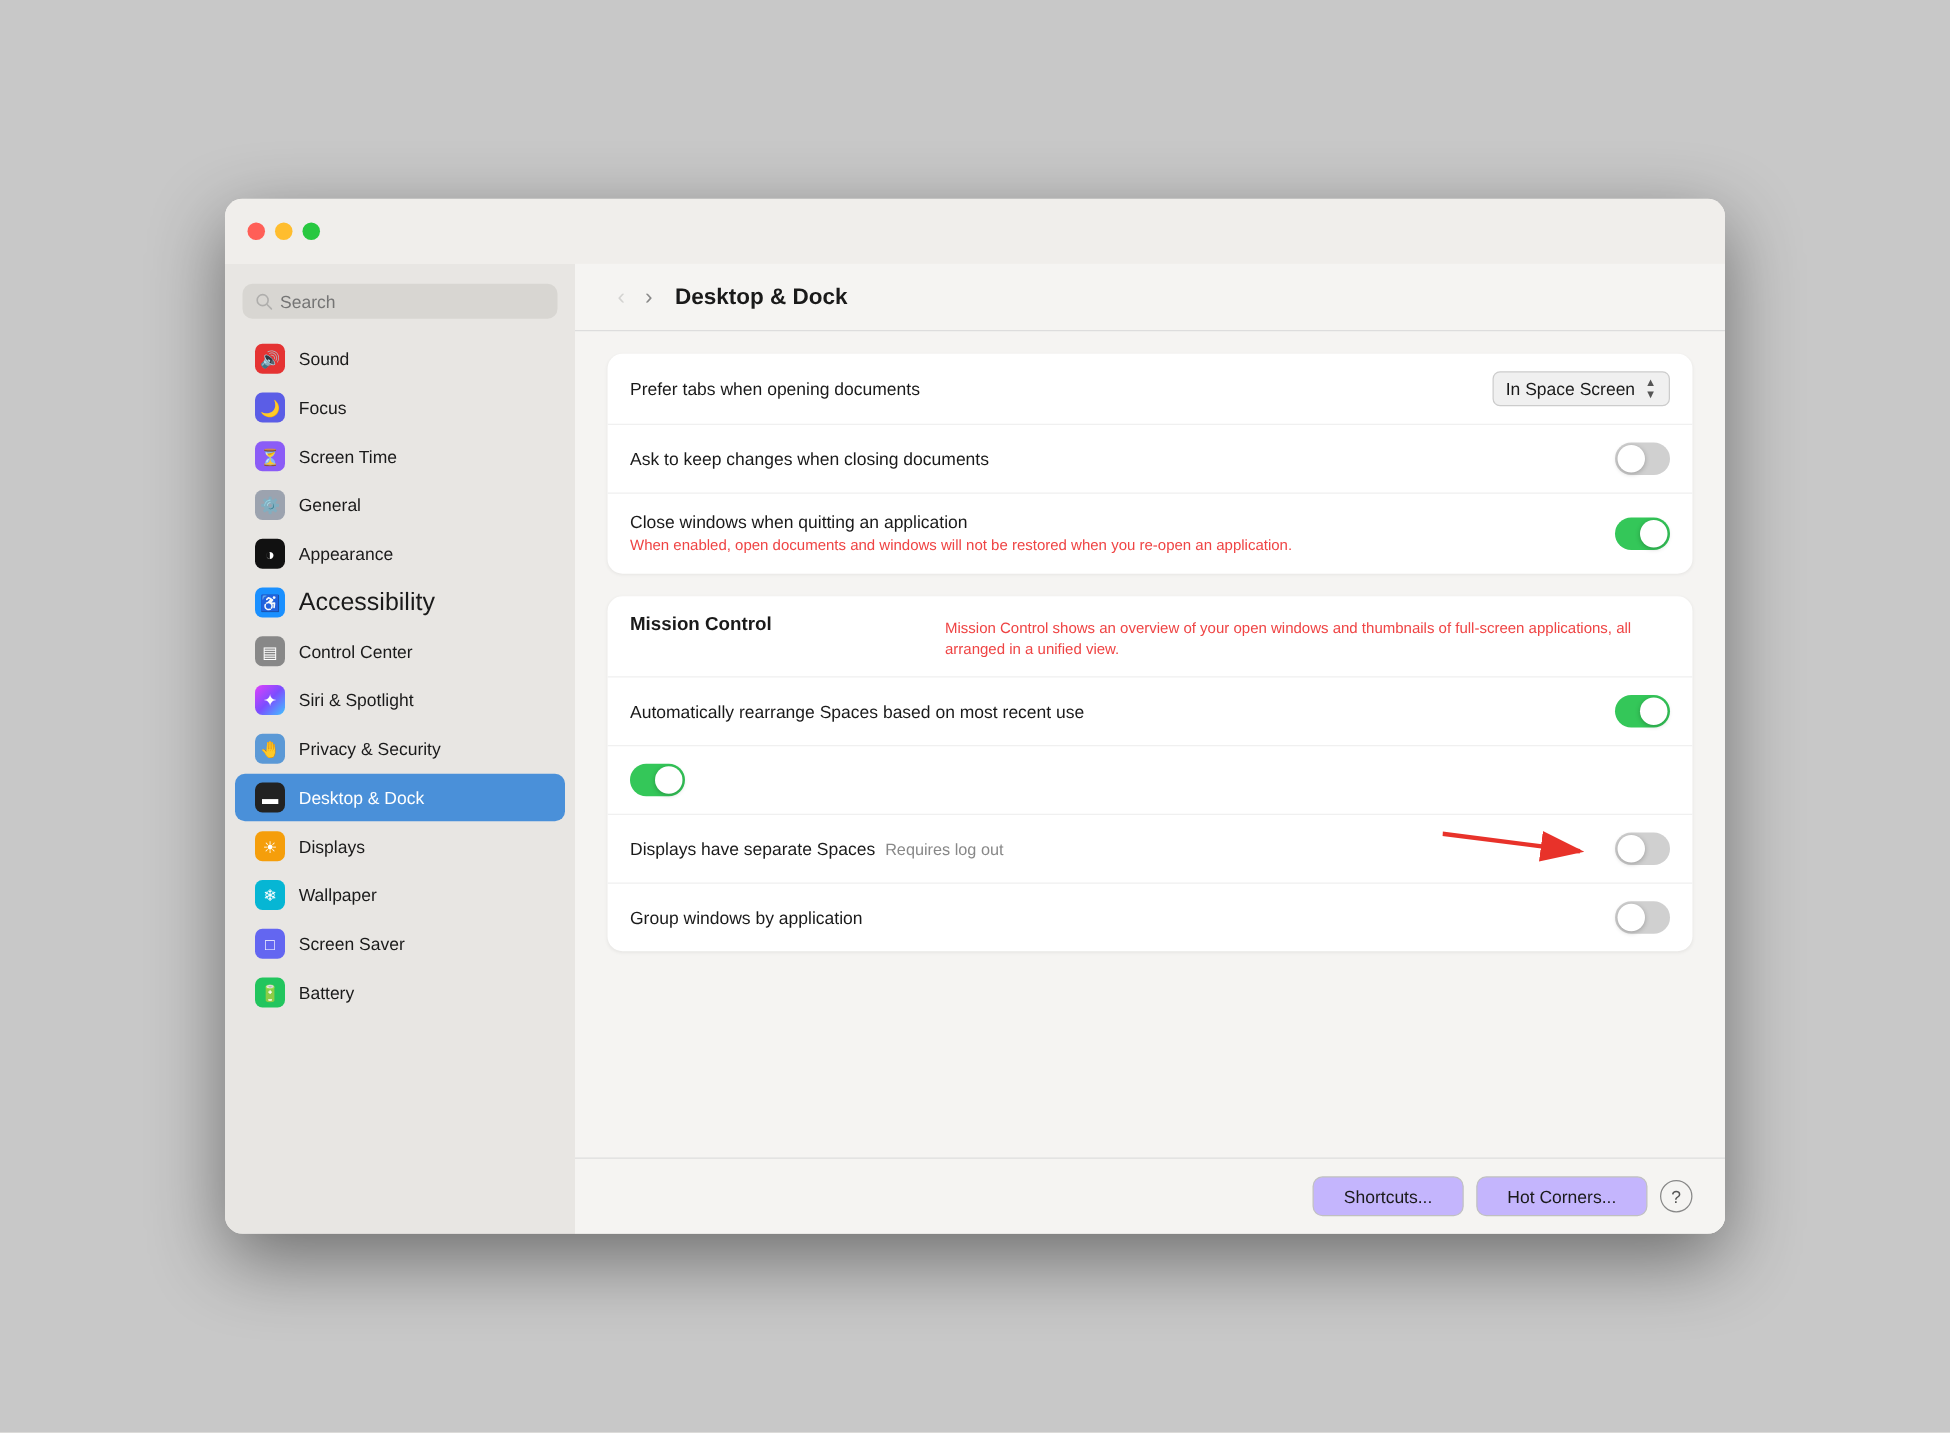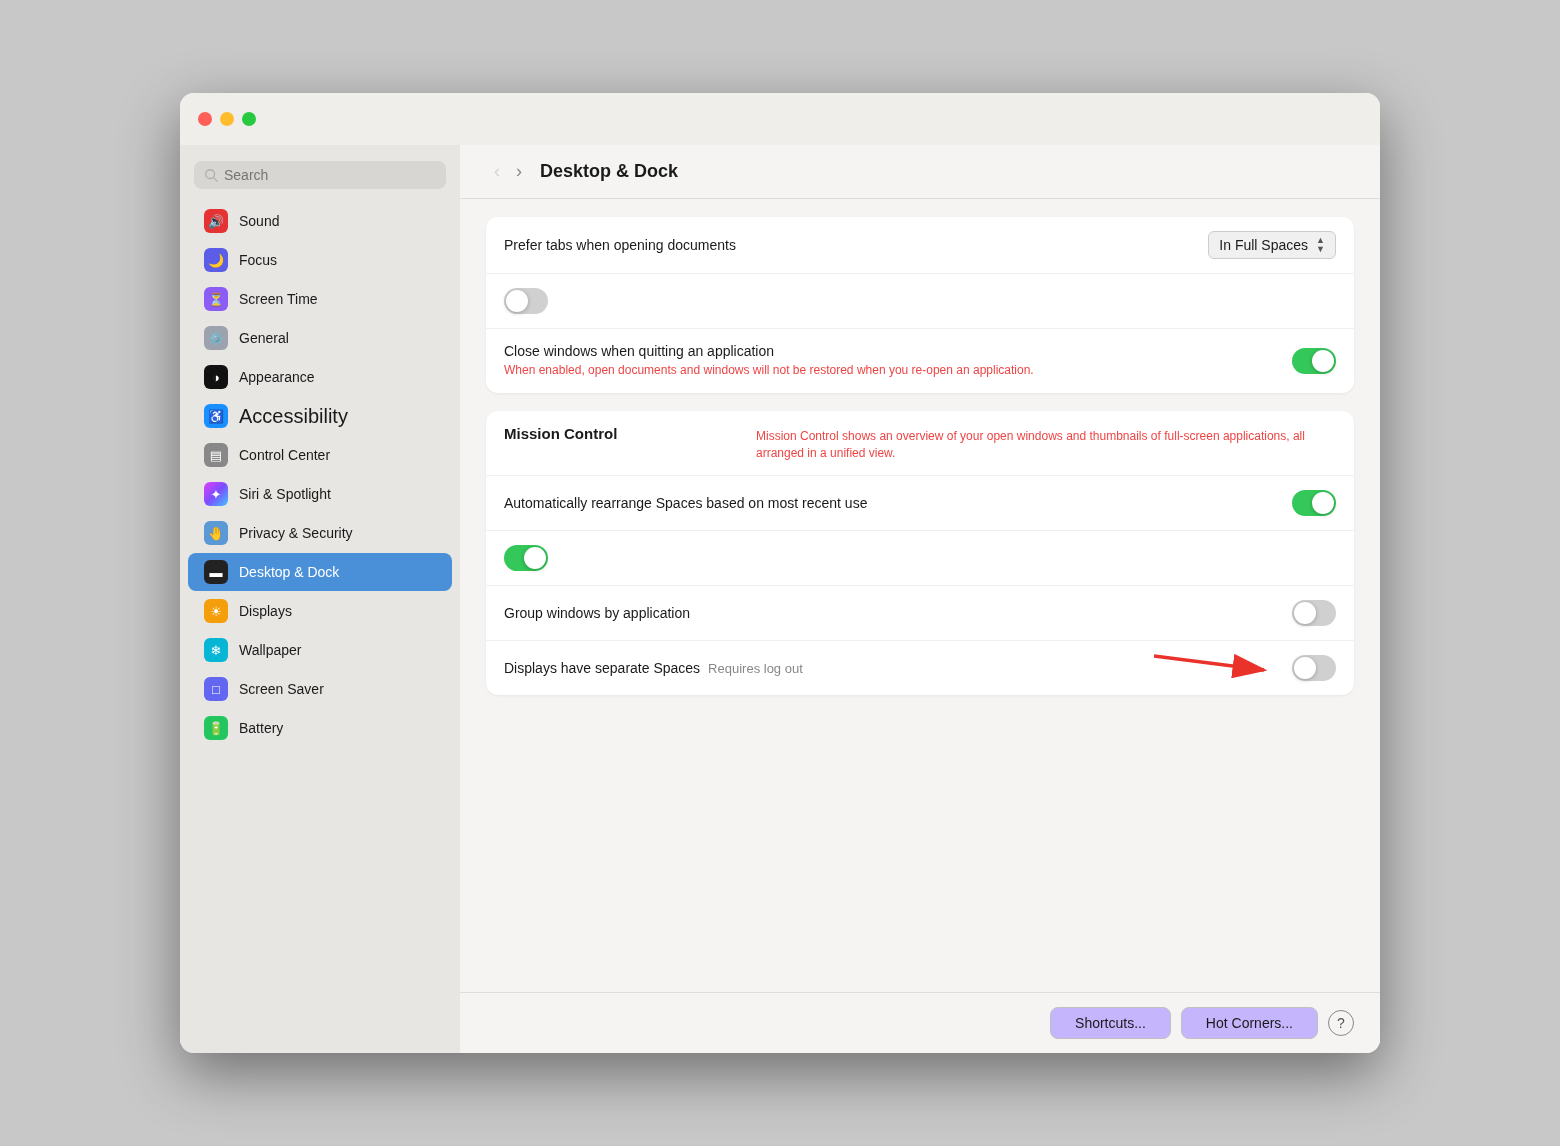--- a/index.html
+++ b/index.html
@@ -7,21 +7,21 @@
       background: #c8c8c8;
       display: flex;
       align-items: center;
       justify-content: center;
       min-height: 100vh;
       font-family: -apple-system, BlinkMacSystemFont, "SF Pro Text", "Helvetica Neue", sans-serif;
     }
 
     .window {
       width: 1200px;
-      height: 960px;
+      height: 828px;
       background: #f0eeeb;
       border-radius: 14px;
       box-shadow: 0 20px 60px rgba(0,0,0,0.45);
       display: flex;
       flex-direction: column;
       overflow: hidden;
       position: relative;
     }
 
     
@@ -398,30 +398,33 @@
       <div class="panel-body">
 
         <div class="settings-section">
 
           <div class="settings-row">
             <div class="row-left">
               <div class="row-label">Prefer tabs when opening documents</div>
             </div>
             <div class="row-right">
               <div class="select-control">
-                <span>In Full Spaces</span>
+                <span>In Space Screen</span>
                 <div class="select-arrows">
                   <span>▲</span>
                     <span>▼</span>
                 </div>
               </div>
             </div>
           </div>
 
           <div class="settings-row">
+            <div class="row-left">
+              <div class="row-label">Ask to keep changes when closing documents</div>
+            </div>
             <div class="row-right">
               <div class="toggle">
                 <div class="toggle-track off">
                   <div class="toggle-thumb"></div>
                 </div>
               </div>
             </div>
           </div>
 
           <div class="settings-row">
@@ -456,33 +459,20 @@
                   <div class="toggle-thumb"></div>
                 </div>
               </div>
             </div>
           </div>
 
           <div class="settings-row">
             <div class="row-right">
               <div class="toggle">
                 <div class="toggle-track on">
-                  <div class="toggle-thumb"></div>
-                </div>
-              </div>
-            </div>
-          </div>
-
-          <div class="settings-row">
-            <div class="row-left">
-              <div class="row-label">Group windows by application</div>
-            </div>
-            <div class="row-right">
-              <div class="toggle">
-                <div class="toggle-track off">
                   <div class="toggle-thumb"></div>
                 </div>
               </div>
             </div>
           </div>
 
           <div class="settings-row" style="position:relative;">
             <div class="row-left" style="display:flex;align-items:center;gap:8px;">
               <div class="row-label">Displays have separate Spaces</div>
               <span style="font-size:13px;color:#888;">Requires log out</span>
@@ -498,20 +488,33 @@
                 <line x1="0" y1="8" x2="110" y2="22" stroke="#e8322a" stroke-width="3.5" marker-end="url(#arrowhead)"></line>
               </svg>
               <div class="toggle">
                 <div class="toggle-track off">
                   <div class="toggle-thumb"></div>
                 </div>
               </div>
             </div>
           </div>
 
+          <div class="settings-row">
+            <div class="row-left">
+              <div class="row-label">Group windows by application</div>
+            </div>
+            <div class="row-right">
+              <div class="toggle">
+                <div class="toggle-track off">
+                  <div class="toggle-thumb"></div>
+                </div>
+              </div>
+            </div>
+          </div>
+
         </div>
 
       </div>
 
       <div class="bottom-bar">
         <button class="btn">Shortcuts...</button>
         <button class="btn">Hot Corners...</button>
         <button class="btn-help">?</button>
       </div>
 

